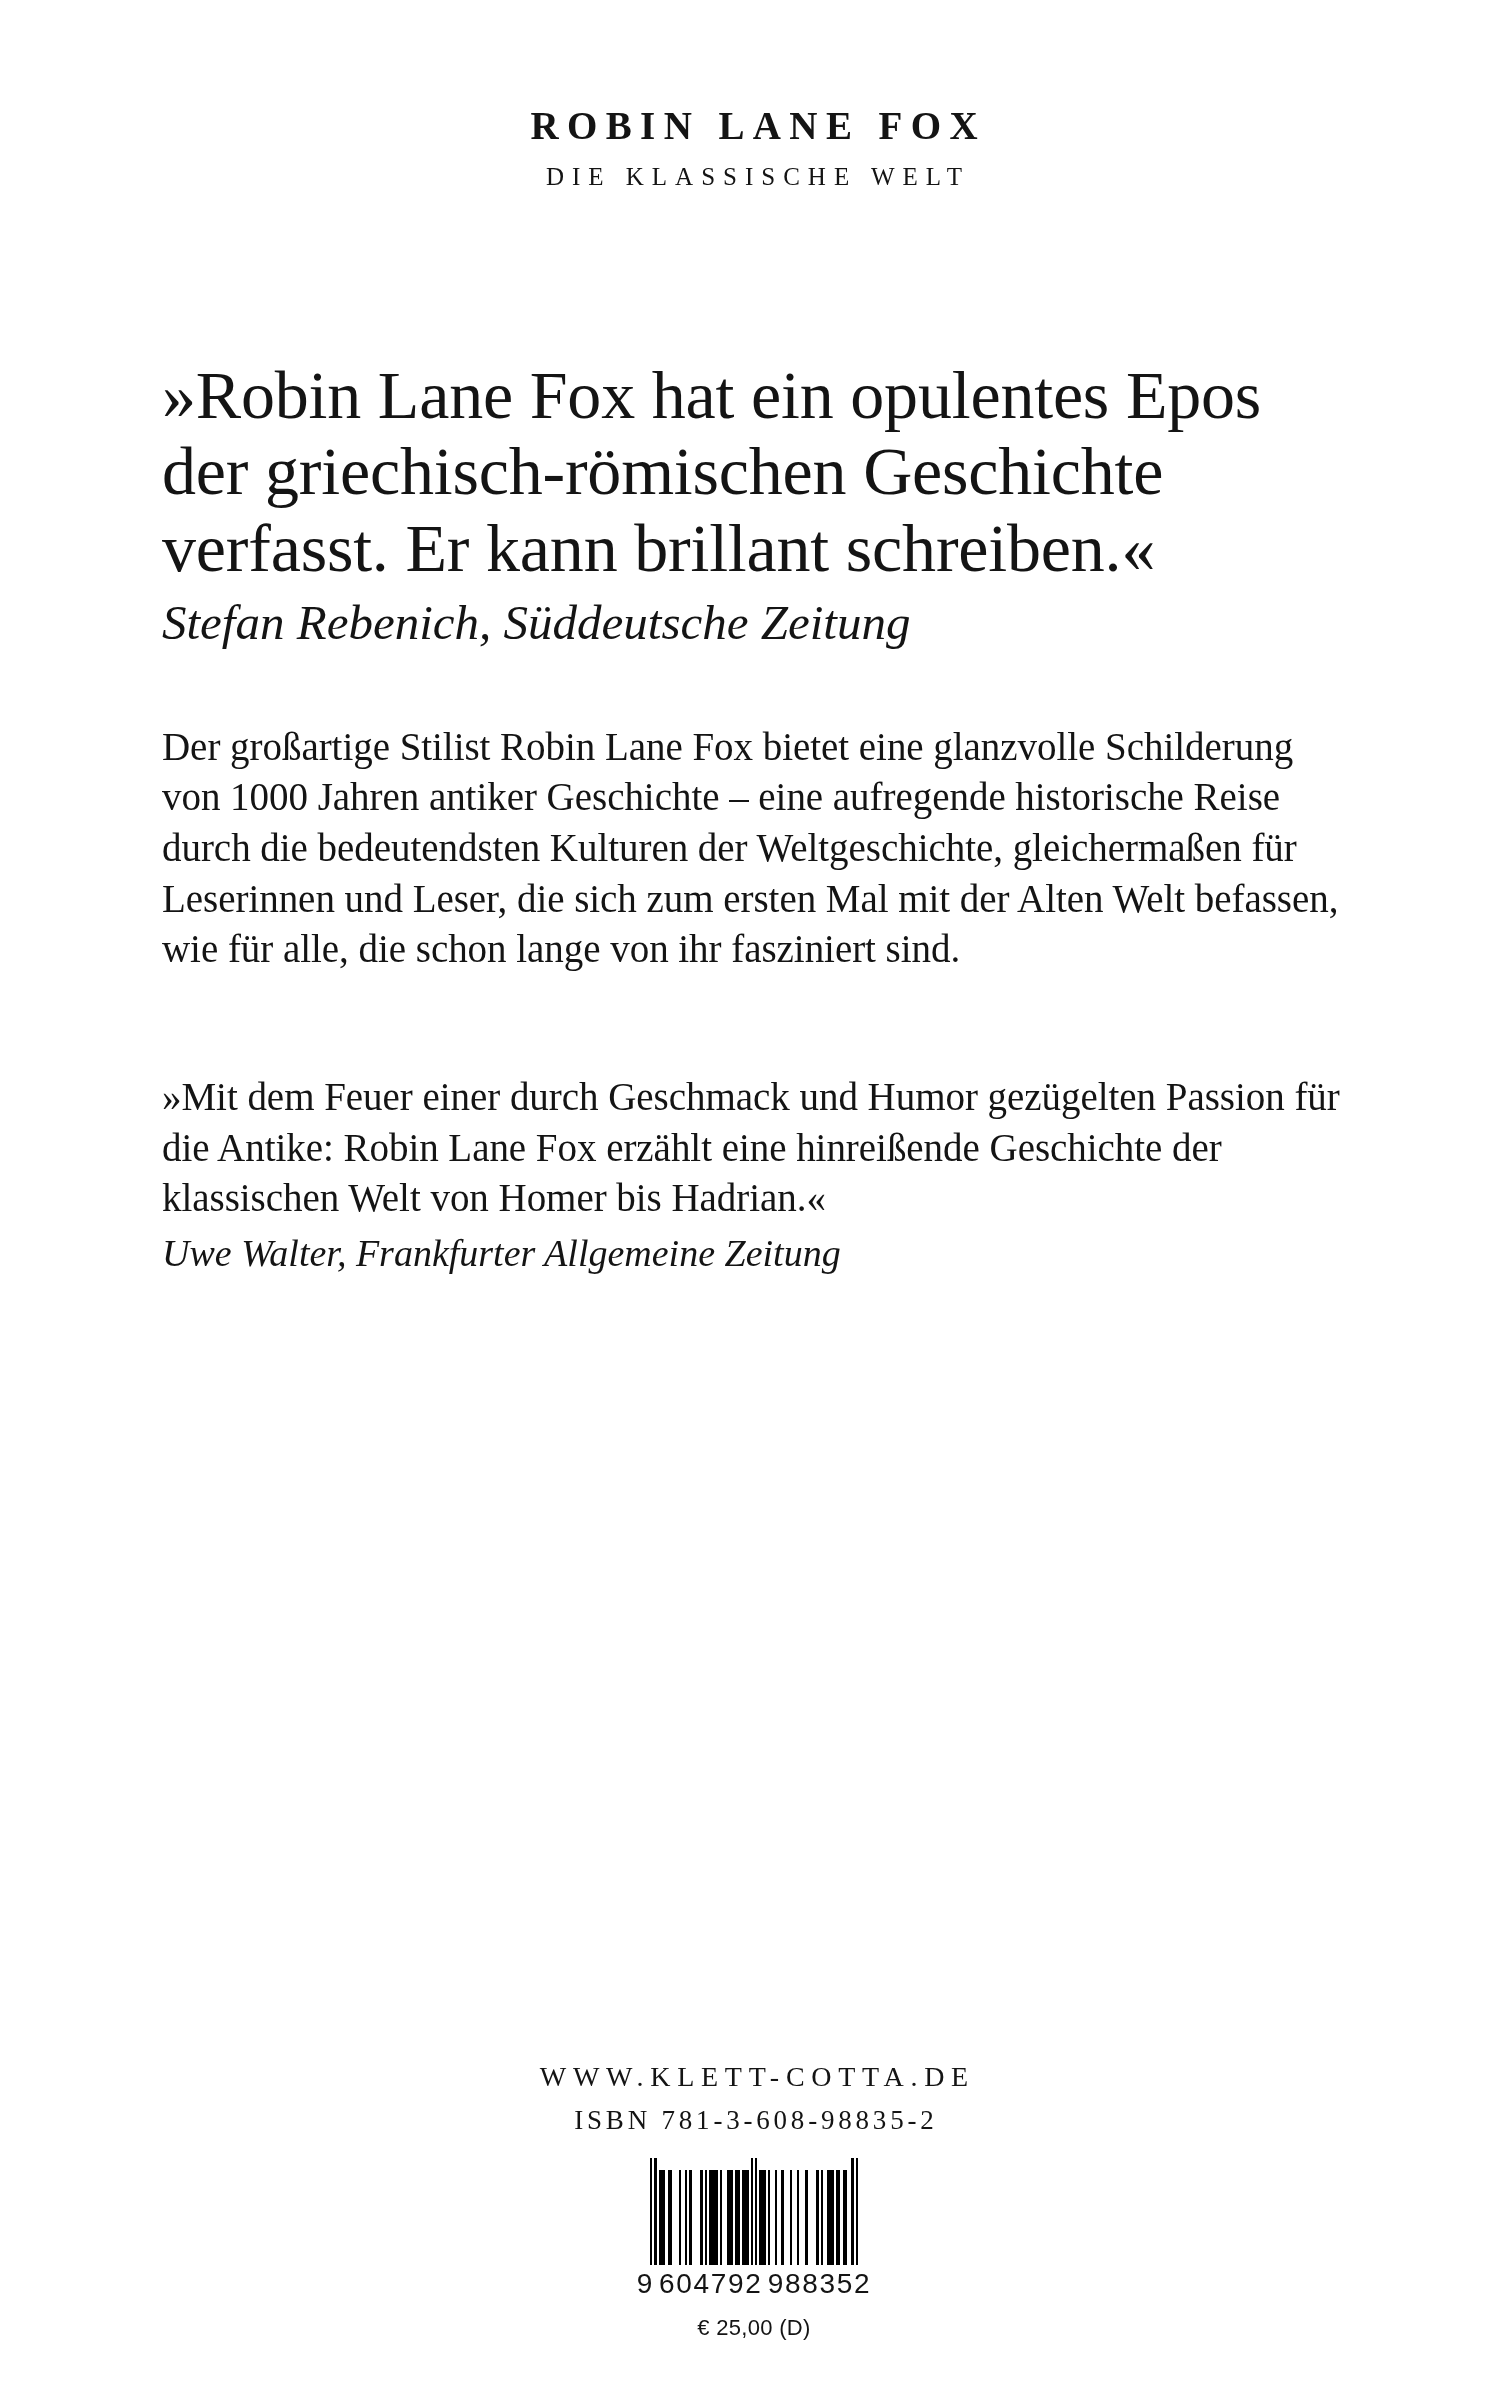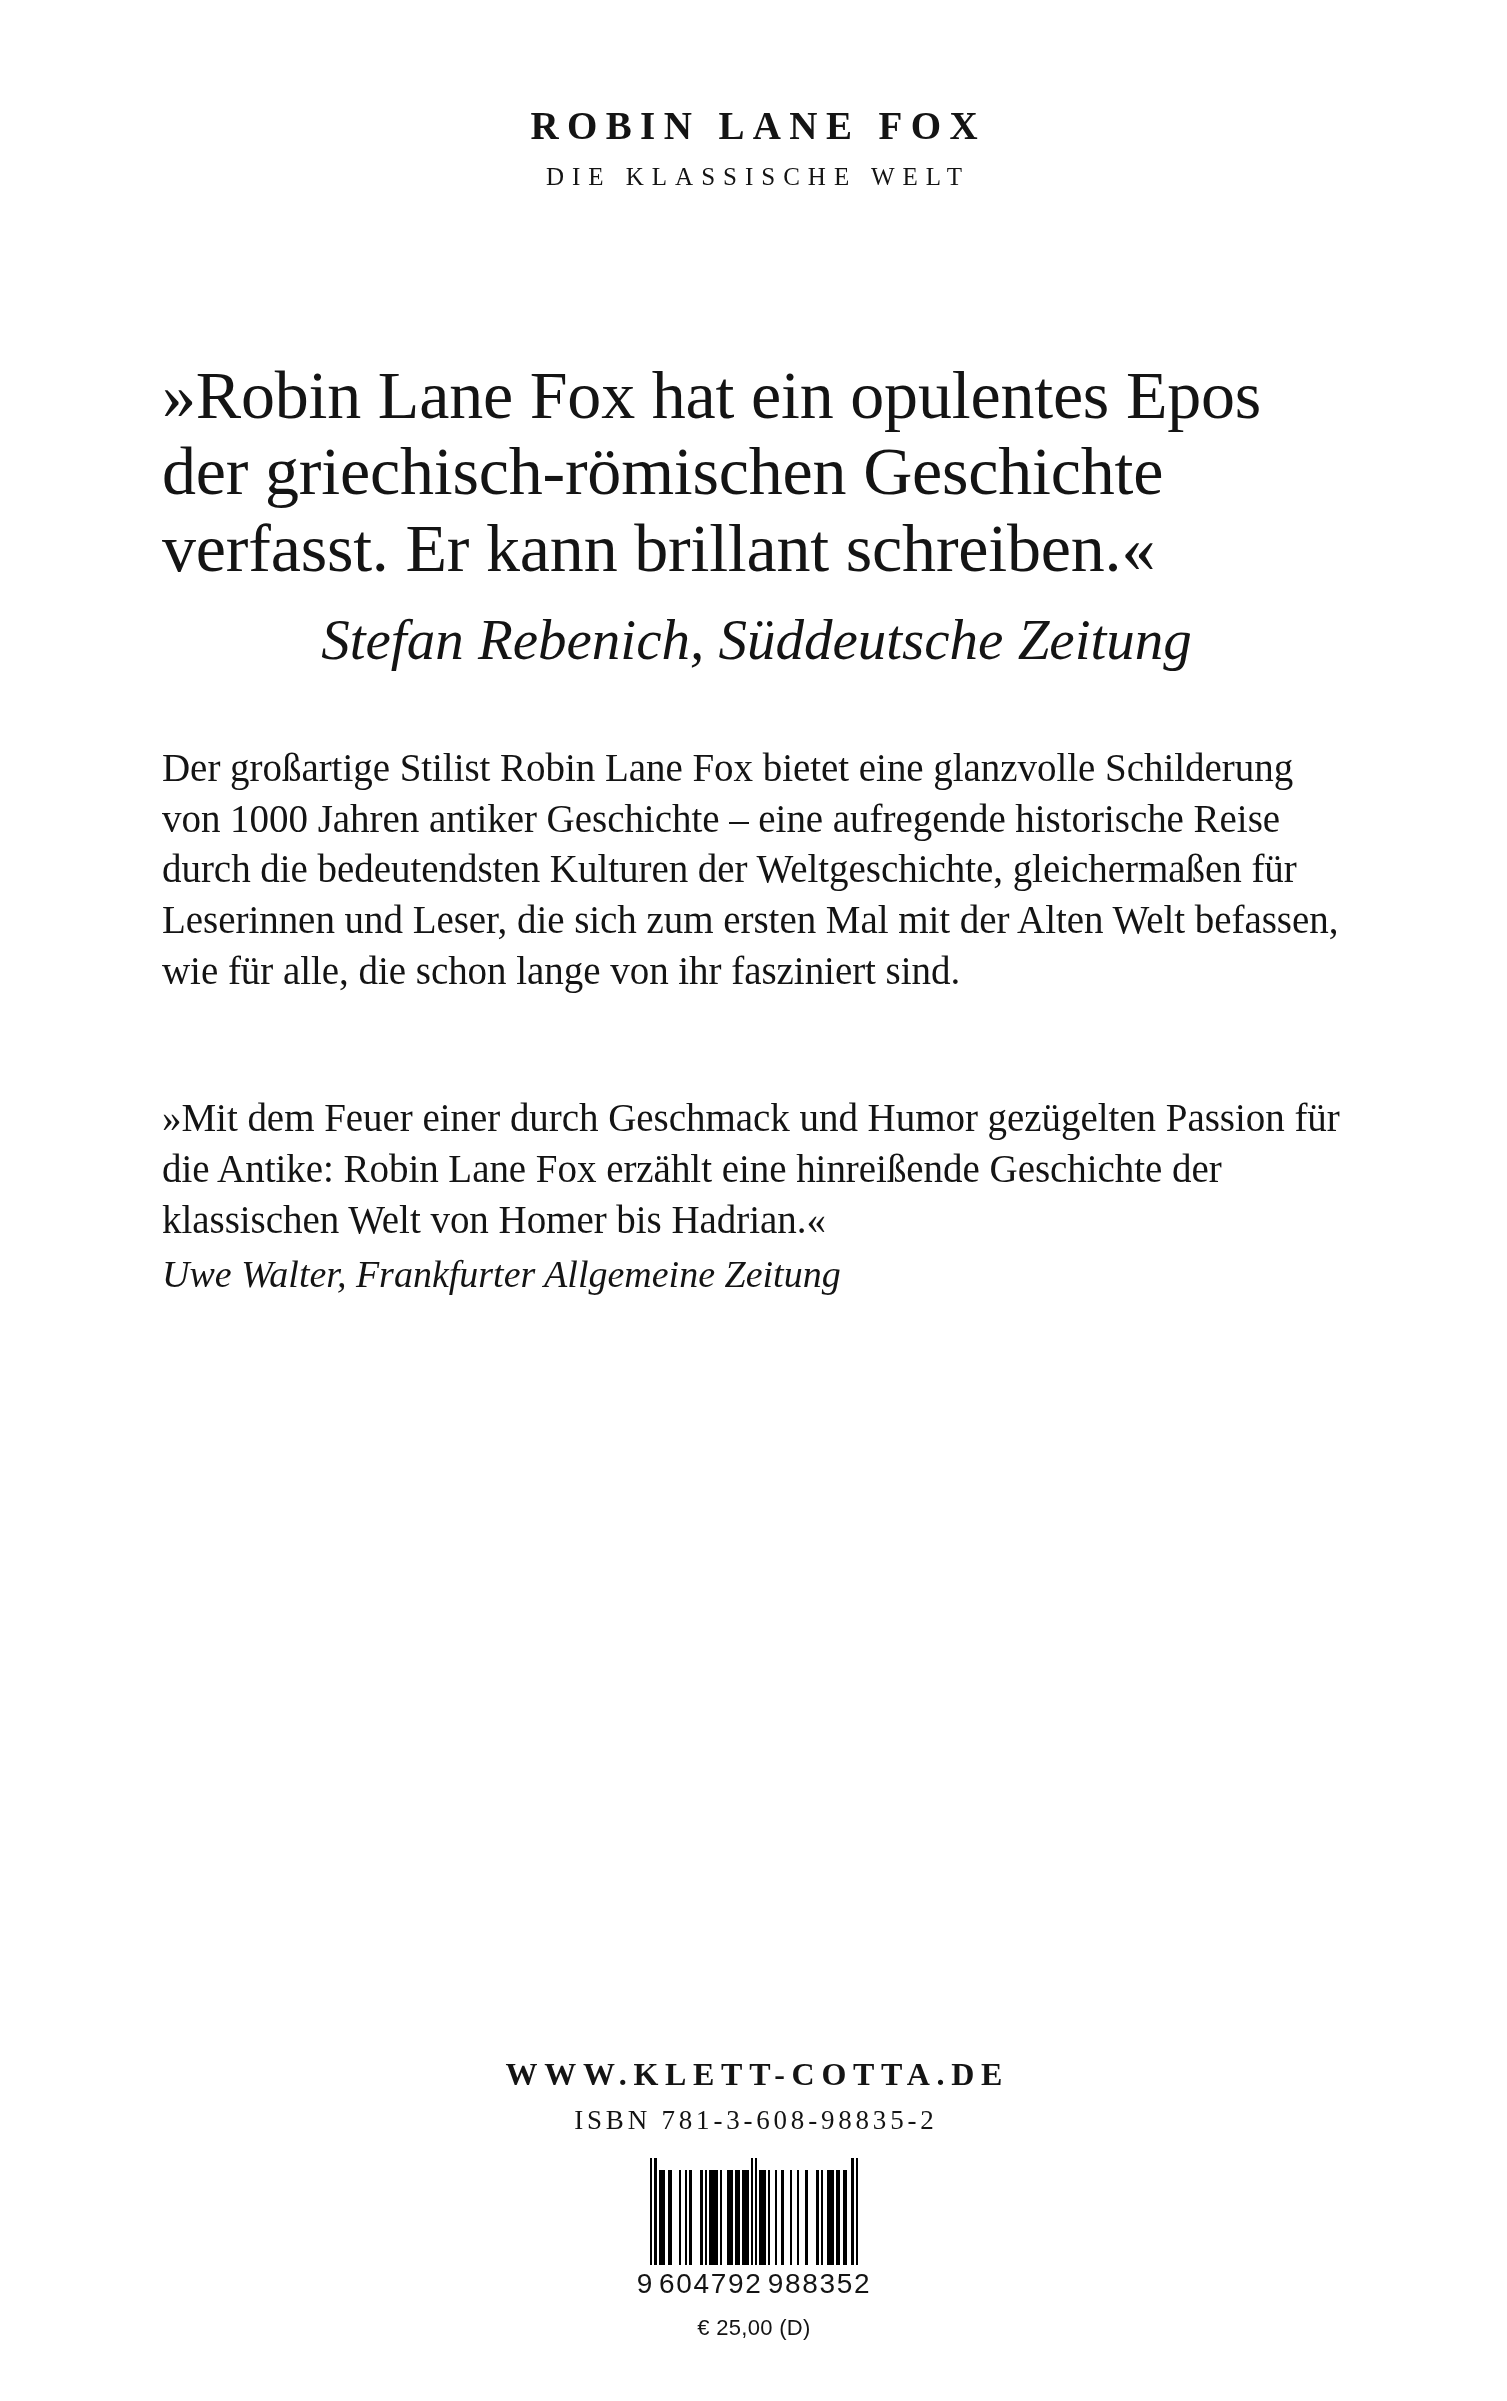--- a/index.html
+++ b/index.html
@@ -54,24 +54,23 @@
     margin-top: 164px;
   }
 
   .pull-quote {
     font-size: 68px;
     line-height: 1.12;
     letter-spacing: -0.2px;
   }
   .pull-quote-attrib {
     font-style: italic;
-    font-size: 57px;
+    font-size: 49px;
     line-height: 1.18;
-    margin-top: 20px;
-    text-align: center;
+    margin-top: 8px;
   }
 
   .body-para {
     font-size: 39px;
     line-height: 1.30;
     margin-top: 70px;
     letter-spacing: -0.04px;
   }
   .body-para.second {
     margin-top: 97px;
@@ -87,22 +86,22 @@
   .footer {
     position: absolute;
     left: 0;
     right: 0;
     bottom: 60px;
     display: flex;
     flex-direction: column;
     align-items: center;
   }
   .publisher-url {
-    font-size: 32px;
-    font-weight: bold;
+    font-size: 28px;
+    font-weight: normal;
     letter-spacing: 6.7px;
     text-indent: 6.7px;
   }
   .isbn {
     font-size: 27px;
     letter-spacing: 3.8px;
     text-indent: 3.8px;
     margin-top: 11.7px;
   }
 

